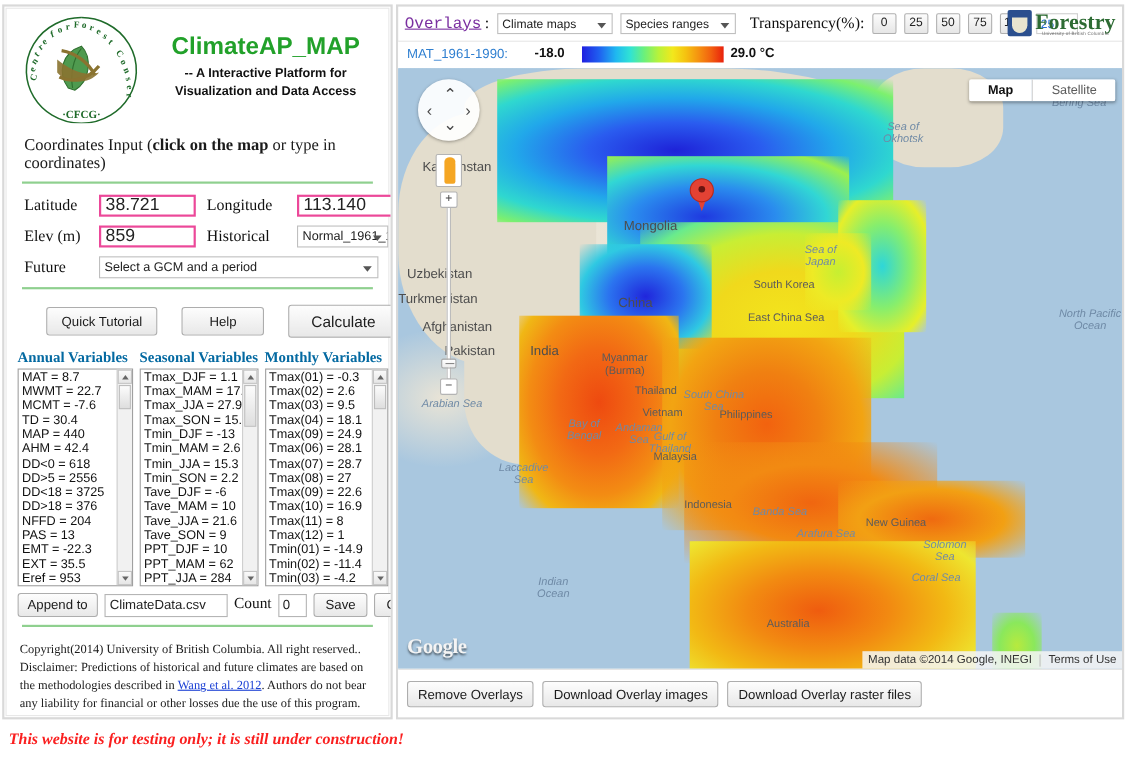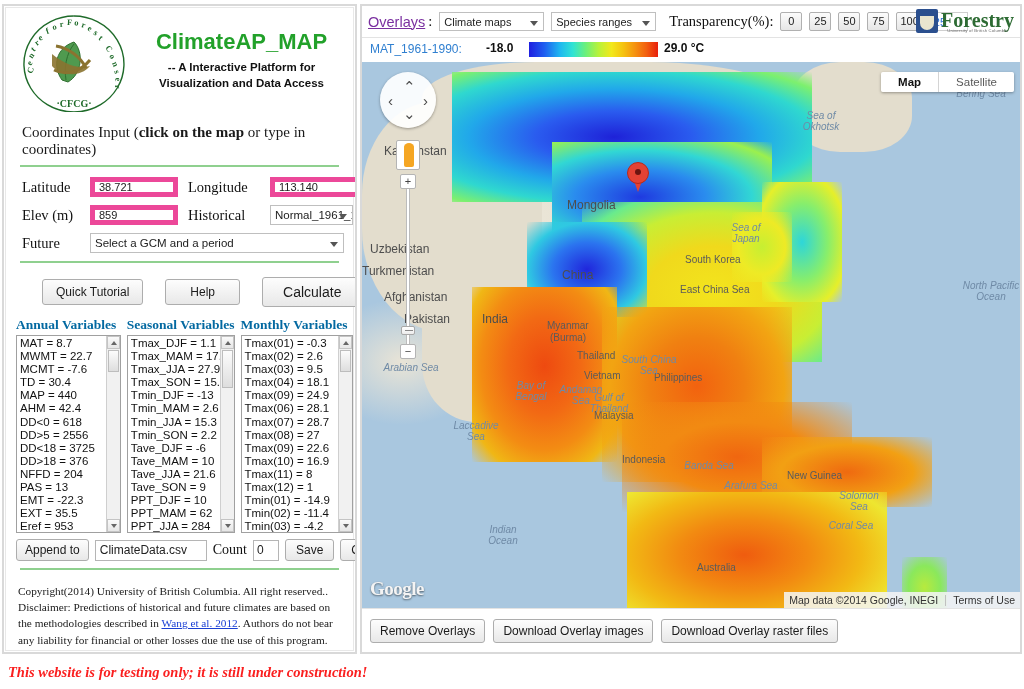--- a/index.html
+++ b/index.html
@@ -80,23 +80,23 @@
   #coord-form {
     margin: 10px 0 0 16px;
     font-family: "Liberation Serif", serif;
     font-size: 14.5px;
     color: #111;
   }
   .frow { display: flex; align-items: center; margin-bottom: 8px; }
   .flabel { width: 68px; flex: 0 0 68px; }
   .flabel.wide { width: 82px; flex: 0 0 82px; }
   .tinput {
-    height: 20px; border: 5px solid #ec4899;
+    height: 20px; border: 2px solid #ec4899;
     background: #fff; font-family: "Liberation Sans", sans-serif;
-    font-size: 11px; color: #222;
+    font-size: 16px; color: #222;
     padding: 1px 4px; outline: none;
   }
   .tinput.lat { width: 88px; }
   .tinput.lon { width: 115px; }
   .sel {
     height: 20px; border: 1px solid #bfbfbf; background: #fff;
     font-family: "Liberation Sans", sans-serif; font-size: 11.5px;
     color: #222; position: relative; padding: 2px 16px 2px 4px;
     line-height: 15px; white-space: nowrap; overflow: hidden;
   }
@@ -216,21 +216,21 @@
     border: 2px solid #d9d9d9;
     background: #fff;
   }
   #overlay-bar {
     position: relative; height: 32px;
     border-bottom: 1px solid #e3e3e3;
     display: flex; align-items: center;
     padding: 0 6px; gap: 7px;
   }
   #overlays-link {
-    font-family: Liberation Sans, sans-serif; font-size: 14.5px;
+    font-family: Liberation Mono, monospace; font-size: 14.5px;
     color: #7a2fa0; text-decoration: underline; cursor: pointer;
   }
   #overlays-colon {
     font-family: "Liberation Serif", serif; font-size: 14.5px; color: #111;
     margin-left: -4px;
   }
   .sel.overlay-sel { width: 105px; height: 19px; font-size: 11px; }
   #transparency-label {
     font-family: "Liberation Serif", serif; font-size: 14.5px; color: #111;
     margin-left: 6px;

